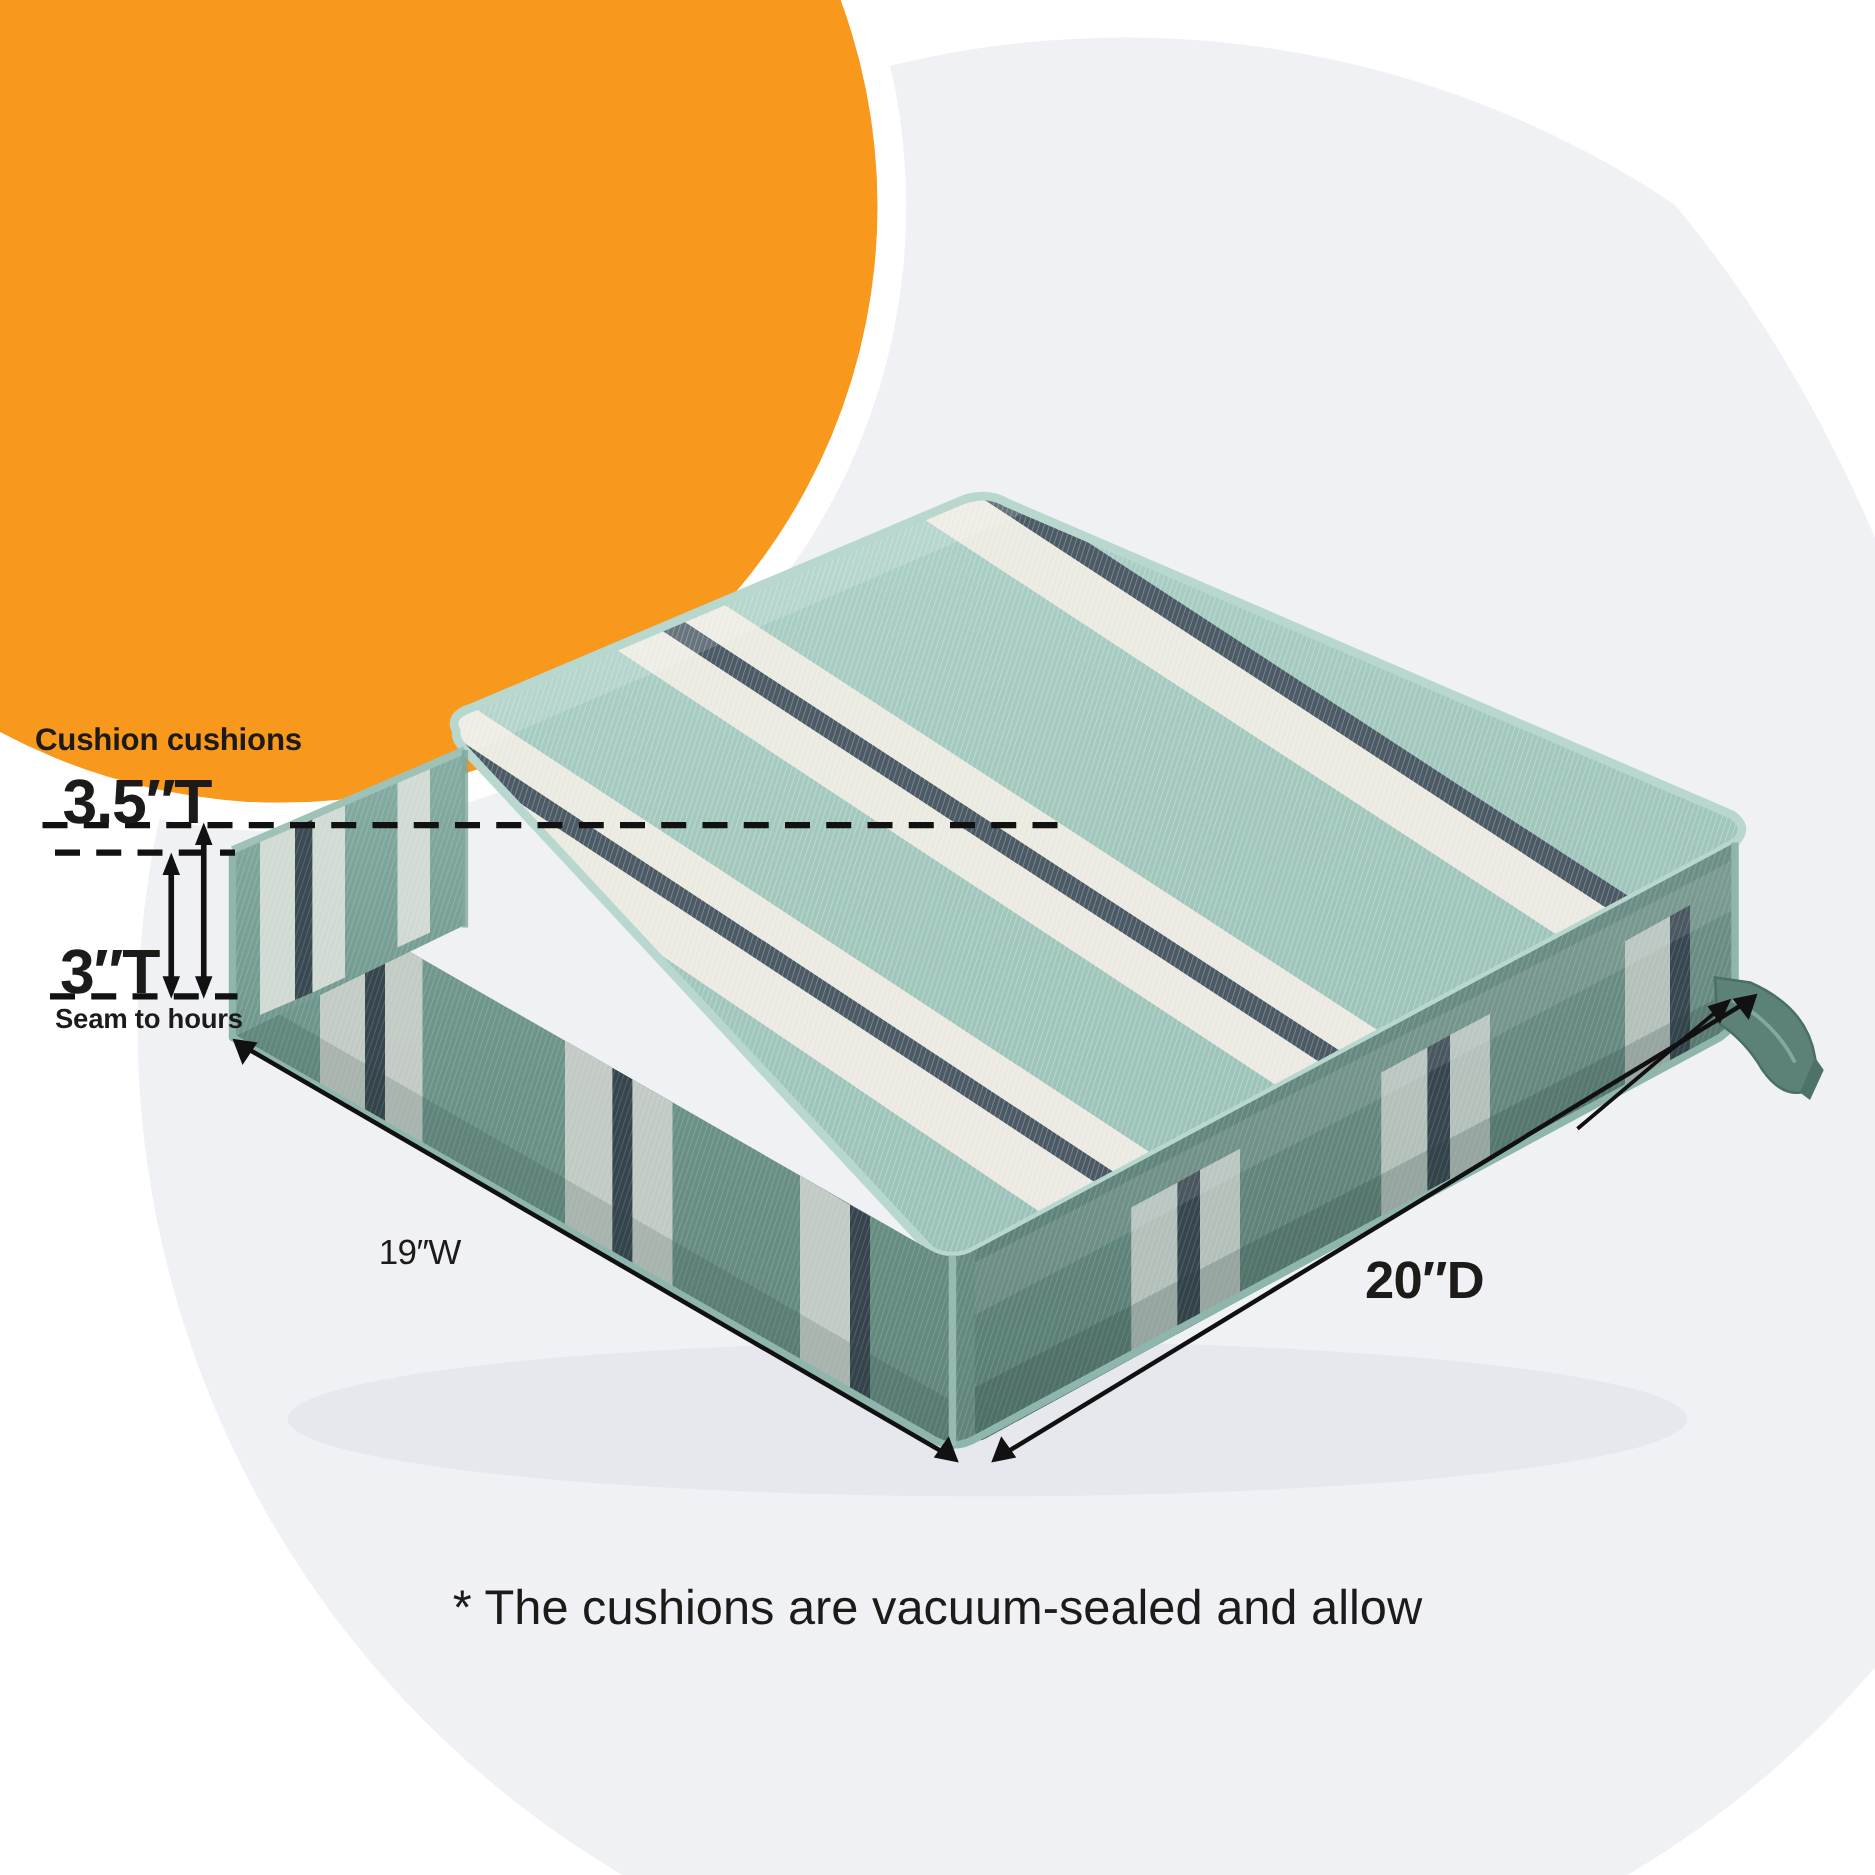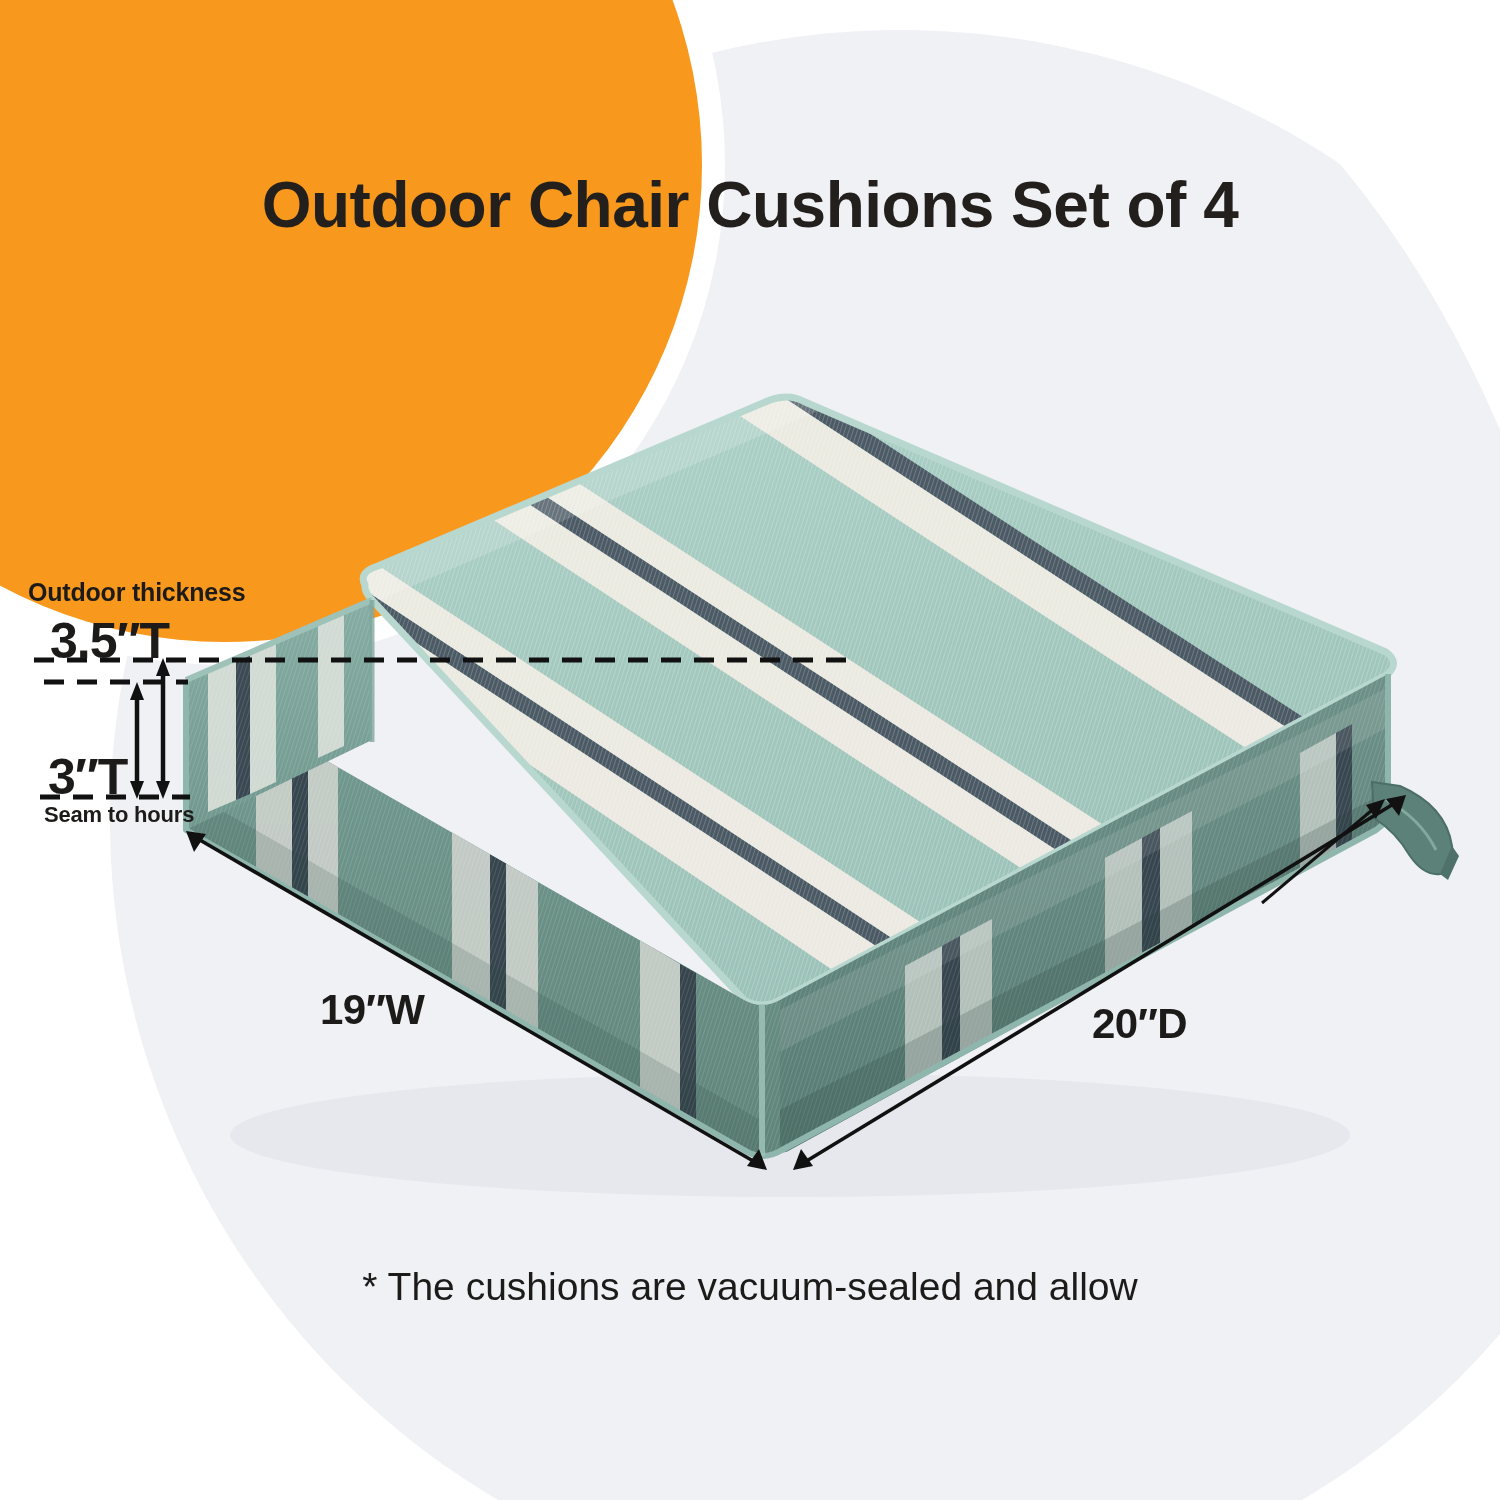--- a/index.html
+++ b/index.html
@@ -26,21 +26,21 @@
     z-index:30;
   }
 
   .lbl{position:absolute;color:#1d1b19;z-index:40;white-space:nowrap;font-family:"Liberation Sans", sans-serif;}
 
   .lbl-cushion-thickness{left:28px;top:578px;font-size:25px;font-weight:bold;letter-spacing:-0.2px;}
   .lbl-thick-top{left:50px;top:612px;font-size:50px;font-weight:bold;letter-spacing:-1px;}
   .lbl-thick-bot{left:48px;top:748px;font-size:50px;font-weight:bold;letter-spacing:-1px;text-align:right;}
   .lbl-seam{left:44px;top:802px;font-size:22px;font-weight:bold;letter-spacing:-0.2px;}
 
-  .lbl-w{left:303px;top:986px;font-size:42px;font-weight:bold;letter-spacing:-0.5px;margin-left:17px;}
+  .lbl-w{left:303px;top:986px;font-size:28px;font-weight:normal;letter-spacing:-0.5px;}
   .lbl-d{left:1092px;top:1000px;font-size:42px;font-weight:bold;letter-spacing:-0.5px;}
 
   .note{
     position:absolute;left:0;top:1258px;width:1500px;
     text-align:center;
     z-index:40;
     color:#1d1b19;
     font-size:39px;
     line-height:58px;
     font-family:"Liberation Sans", sans-serif;
@@ -64,21 +64,20 @@
 
       <circle cx="900" cy="820" r="790" fill="#F0F1F5"></circle>
 
       <path d="M1160,0 L1500,0 L1500,430 Q1380,150 1160,0 Z" fill="#FFFFFF"></path>
 
       <circle cx="225" cy="165" r="500" fill="#FFFFFF"></circle>
       <circle cx="225" cy="165" r="477" fill="#F8981D"></circle>
     </g>
   </svg>
 
-  <div class="title">Outdoor Chair Cushions Set of 4</div>
 
   <svg class="layer" viewBox="0 0 1500 1500">
     <defs>
 
       <pattern id="weave" width="4" height="4" patternUnits="userSpaceOnUse" patternTransform="rotate(18)">
         <rect width="4" height="4" fill="none"></rect>
         <line x1="0" y1="0" x2="0" y2="4" stroke="#ffffff" stroke-width="1.1" opacity="0.38"></line>
       </pattern>
       <pattern id="weaveDark" width="4" height="4" patternUnits="userSpaceOnUse" patternTransform="rotate(18)">
         <rect width="4" height="4" fill="none"></rect>
@@ -242,21 +241,21 @@
       <polygon points="1406,795 1386,799 1399,816" fill="#111111"></polygon>
       <polygon points="793,1170 813,1166 801,1149" fill="#111111"></polygon>
     </g>
 
     <g>
       <line x1="1262" y1="903" x2="1378" y2="805" stroke="#111111" stroke-width="3"></line>
       <polygon points="1385,799 1366,805 1376,819" fill="#111111"></polygon>
     </g>
   </svg>
 
-  <div class="lbl lbl-cushion-thickness">Outdoor thickness</div>
+  <div class="lbl lbl-cushion-thickness">Cushion cushions</div>
   <div class="lbl lbl-thick-top">3.5″T</div>
   <div class="lbl lbl-thick-bot">3″T</div>
   <div class="lbl lbl-seam">Seam to hours</div>
 
   <div class="lbl lbl-w">19″W</div>
   <div class="lbl lbl-d">20″D</div>
 
   <div class="note">
     <span class="ln"><span>*</span>
       <span>The cushions are vacuum-sealed and allow</span></span>

